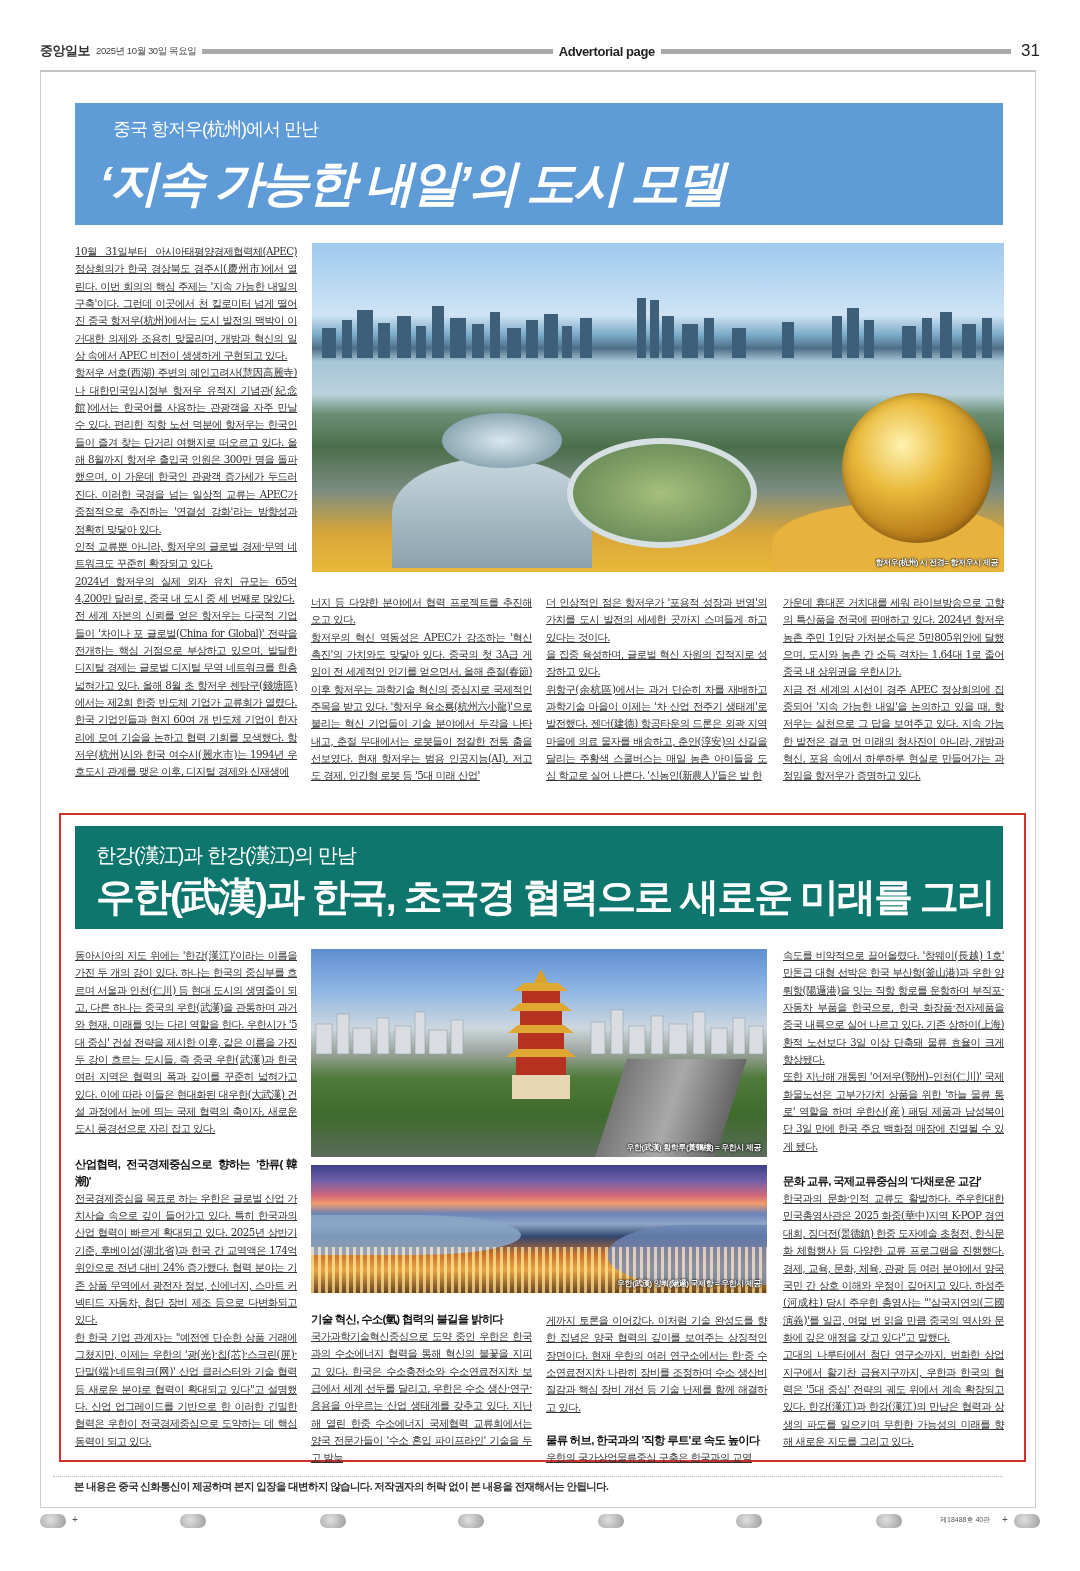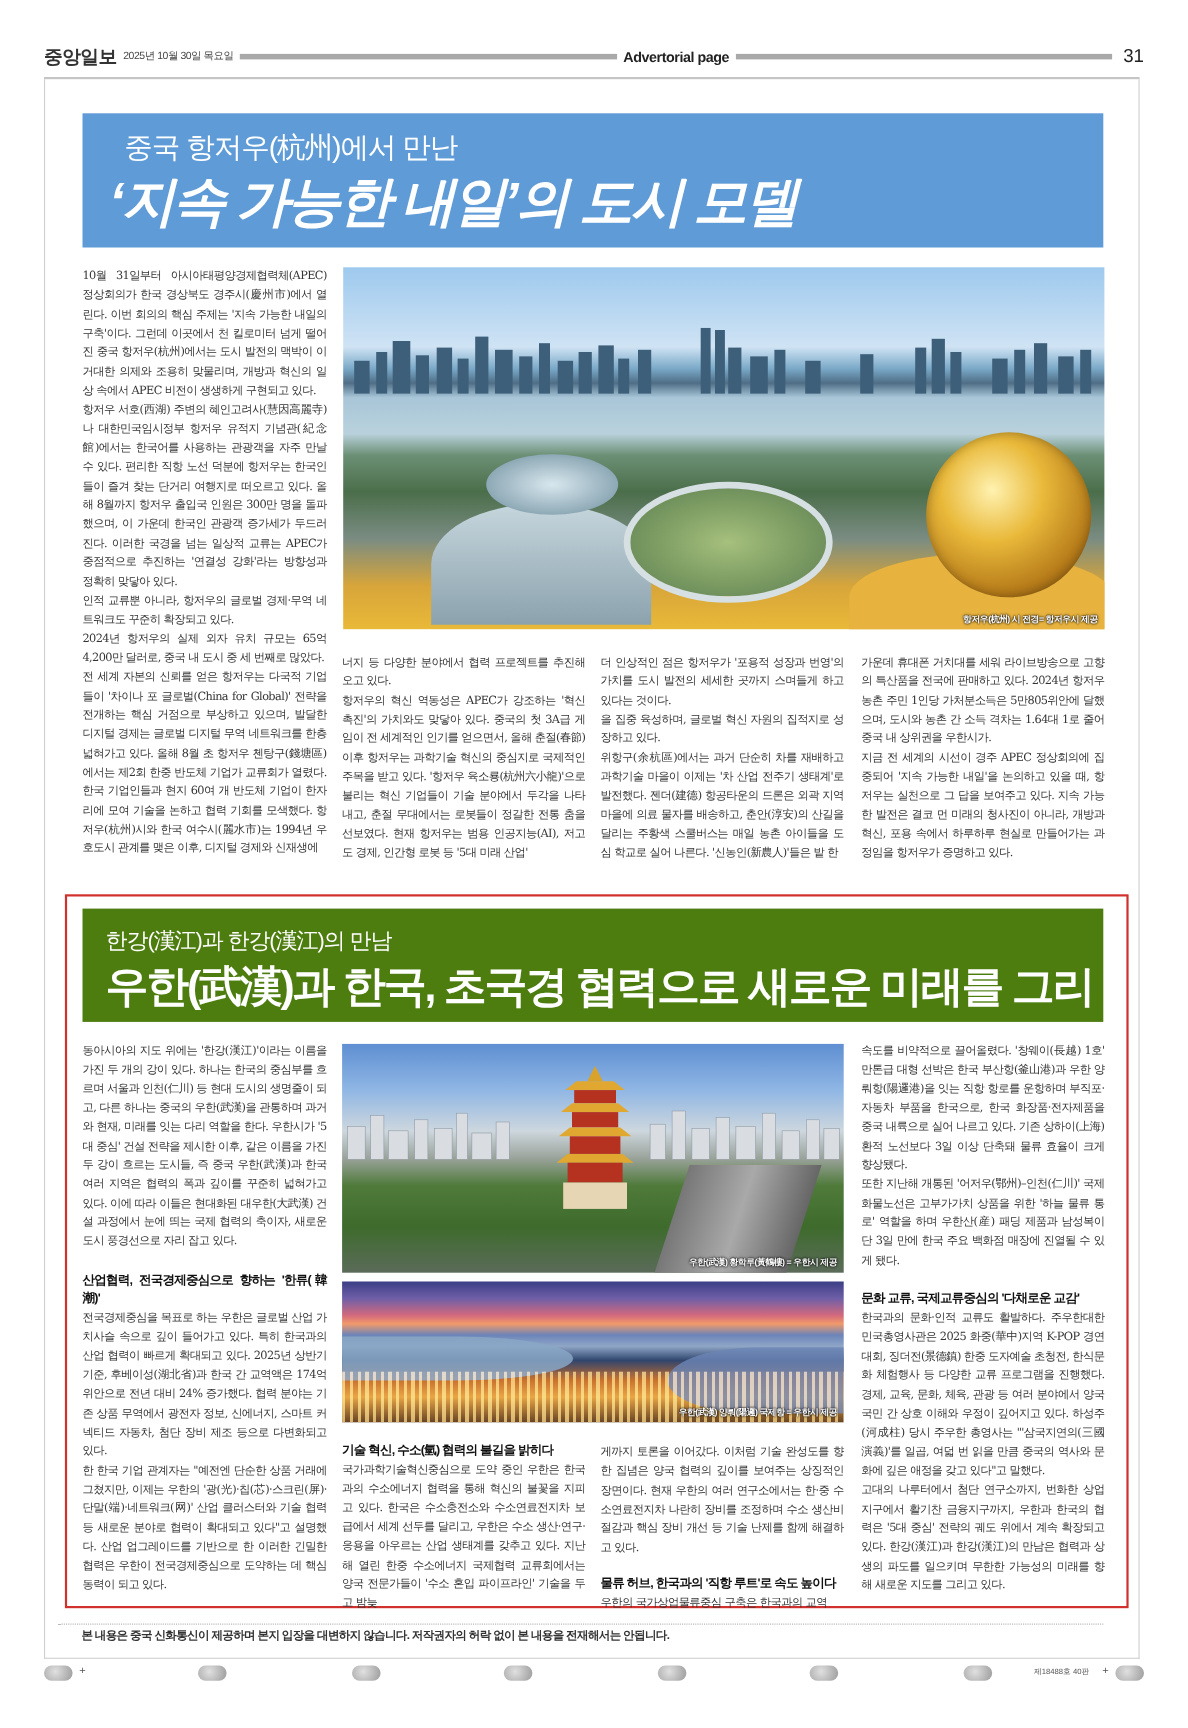--- a/index.html
+++ b/index.html
@@ -1,42 +1,42 @@
 <!DOCTYPE html>
 <html><head>
 <meta charset="utf-8">
 <style>
   * { box-sizing: border-box; margin: 0; padding: 0; }
   html, body { width: 1080px; height: 1571px; background: #ffffff; overflow: hidden; }
   body { position: relative; font-family: "DejaVu Serif", "Liberation Serif", serif; color: #2a2a2a; }
 
   
   .masthead { position: absolute; left: 40px; top: 40px; width: 1000px; height: 22px; display: flex; align-items: center; font-family: "Liberation Sans", sans-serif; }
-  .mh-paper { font-size: 17px; font-weight: bold; color: #333; letter-spacing: -0.5px; }
+  .mh-paper { font-size: 13px; font-weight: bold; color: #333; letter-spacing: -0.5px; }
   .mh-date { font-size: 9.5px; color: #444; margin-left: 6px; letter-spacing: -0.4px; }
   .mh-bar { flex: 1; height: 5px; background: #a9a9a9; margin: 0 6px; }
   .mh-label { font-size: 13px; font-weight: bold; color: #222; letter-spacing: -0.4px; }
   .mh-page { font-size: 17px; color: #222; margin-left: 4px; }
   .mh-rule { position: absolute; left: 40px; top: 70px; width: 996px; height: 2px; background: #c5c5c5; }
 
   
   .frame { position: absolute; left: 40px; top: 72px; width: 996px; height: 1436px; border-left: 1px solid #cfcfcf; border-right: 1px solid #cfcfcf; border-bottom: 1px solid #cfcfcf; }
 
   
   .banner { position: absolute; color: #fff; font-family: "Liberation Sans", sans-serif; }
   .banner-1 { left: 75px; top: 103px; width: 928px; height: 122px; background: #5f9bd7; }
-  .banner-2 { left: 75px; top: 826px; width: 928px; height: 103px; background: #4d7c0f; }
-  .b1-kicker { position: absolute; left: 38px; top: 14px; font-size: 26px; font-weight: normal; letter-spacing: -1px; text-align: right; }
+  .banner-2 { left: 75px; top: 826px; width: 928px; height: 103px; background: #0f766e; }
+  .b1-kicker { position: absolute; left: 38px; top: 14px; font-size: 18px; font-weight: normal; letter-spacing: -1px; text-align: right; }
   .b1-title { position: absolute; left: 24px; top: 48px; font-size: 49px; font-weight: bold; letter-spacing: -2.5px; font-style: italic; }
   .b2-kicker { position: absolute; left: 21px; top: 16px; font-size: 20px; letter-spacing: -1px; }
   .b2-title { position: absolute; left: 21px; top: 44px; font-size: 39px; font-weight: bold; letter-spacing: -2px; }
 
   
   .col { position: absolute; font-size: 10.3px; line-height: 17.35px; letter-spacing: -0.55px; text-align: justify; color: #333; }
-  .col p { text-indent: 0; }
+  .col p { text-indent: 0; text-decoration: underline; }
   .subhead { font-family: "Liberation Sans", sans-serif; font-weight: bold; font-size: 11.4px; color: #111; letter-spacing: -0.7px; line-height: 17px; margin-top: 6px; }
   .subhead.first { margin-top: 0; }
 
   
   .photo { position: absolute; overflow: hidden; }
   .caption { position: absolute; right: 6px; bottom: 4px; font-family: "Liberation Sans", sans-serif; font-size: 8px; font-weight: bold; color: #fff; text-shadow: 0 0 2px #000, 0 0 2px #000; letter-spacing: -0.4px; margin-top: 32px; }
 
   .photo-hangzhou { left: 312px; top: 243px; width: 692px; height: 329px;
     background: linear-gradient(180deg, #9ec9ee 0%, #cfe3f4 22%, #7aa9c8 28%, #4f6e86 32%, #a8c6d8 36%, #b9d1dc 46%, #6b8f74 52%, #4b6e4a 62%, #7a8c82 75%, #d7a53a 88%, #e9b938 100%); }
   .hz-skyline { position: absolute; left: 0; top: 55px; width: 100%; height: 60px; }

